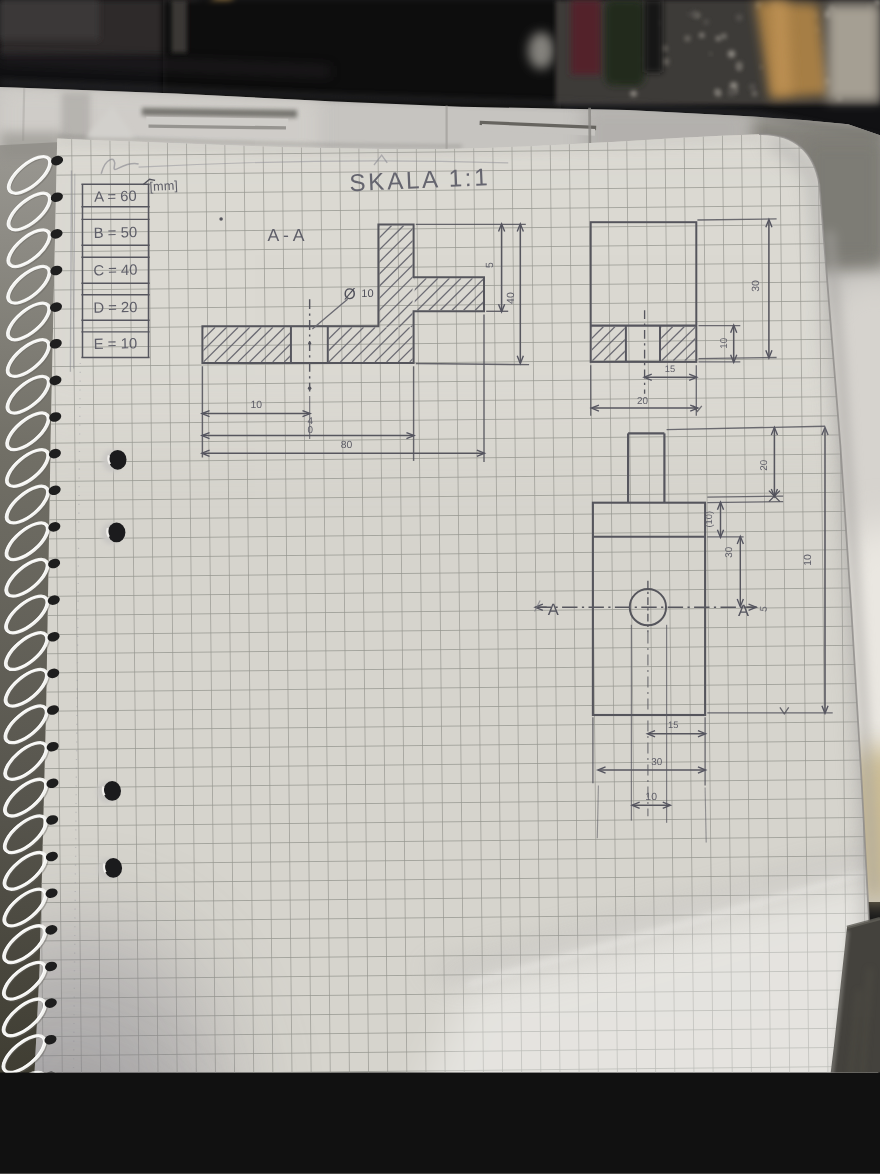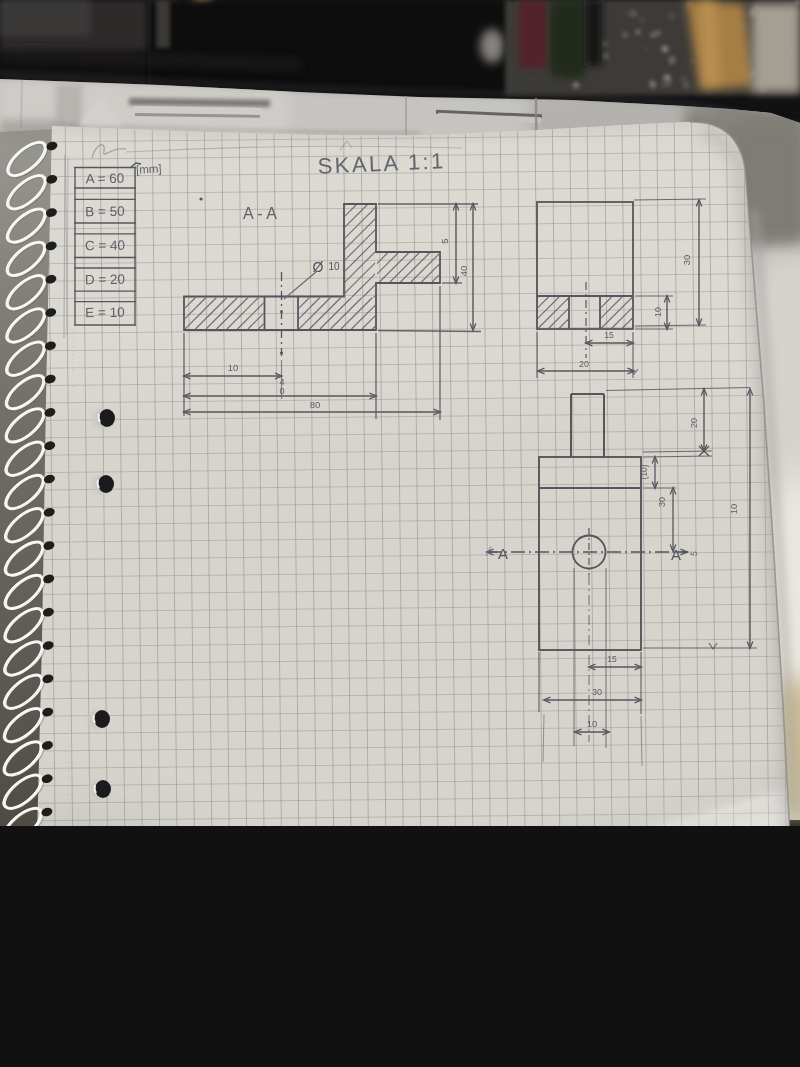--- a/index.html
+++ b/index.html
@@ -1,12 +1,12 @@
 <!DOCTYPE html>
-<html><head><meta charset="utf-8"><style>html,body{margin:0;padding:0;background:#111}.scene{position:relative;width:800px;height:826px;overflow:hidden;font-family:"Liberation Sans",sans-serif}</style></head><body>
+<html><head><meta charset="utf-8"><style>html,body{margin:0;padding:0;background:#111}.scene{position:relative;width:800px;height:975px;overflow:hidden;font-family:"Liberation Sans",sans-serif}</style></head><body>
 <div class="scene"><svg width="800" height="1067" viewBox="0 0 800 1067">
       <defs>
         <marker id="ah" markerWidth="12" markerHeight="10" refX="8.5" refY="4" orient="auto-start-reverse" markerUnits="userSpaceOnUse">
           <path d="M2,1.2 L9,4 L2,6.8" fill="none" stroke="#555560" stroke-width="1.25"></path>
         </marker>
         <filter id="b2" x="-60%" y="-60%" width="220%" height="220%">
           <feGaussianBlur stdDeviation="2"></feGaussianBlur>
         </filter>
         <filter id="b3" x="-60%" y="-60%" width="220%" height="220%">
           <feGaussianBlur stdDeviation="3"></feGaussianBlur>

